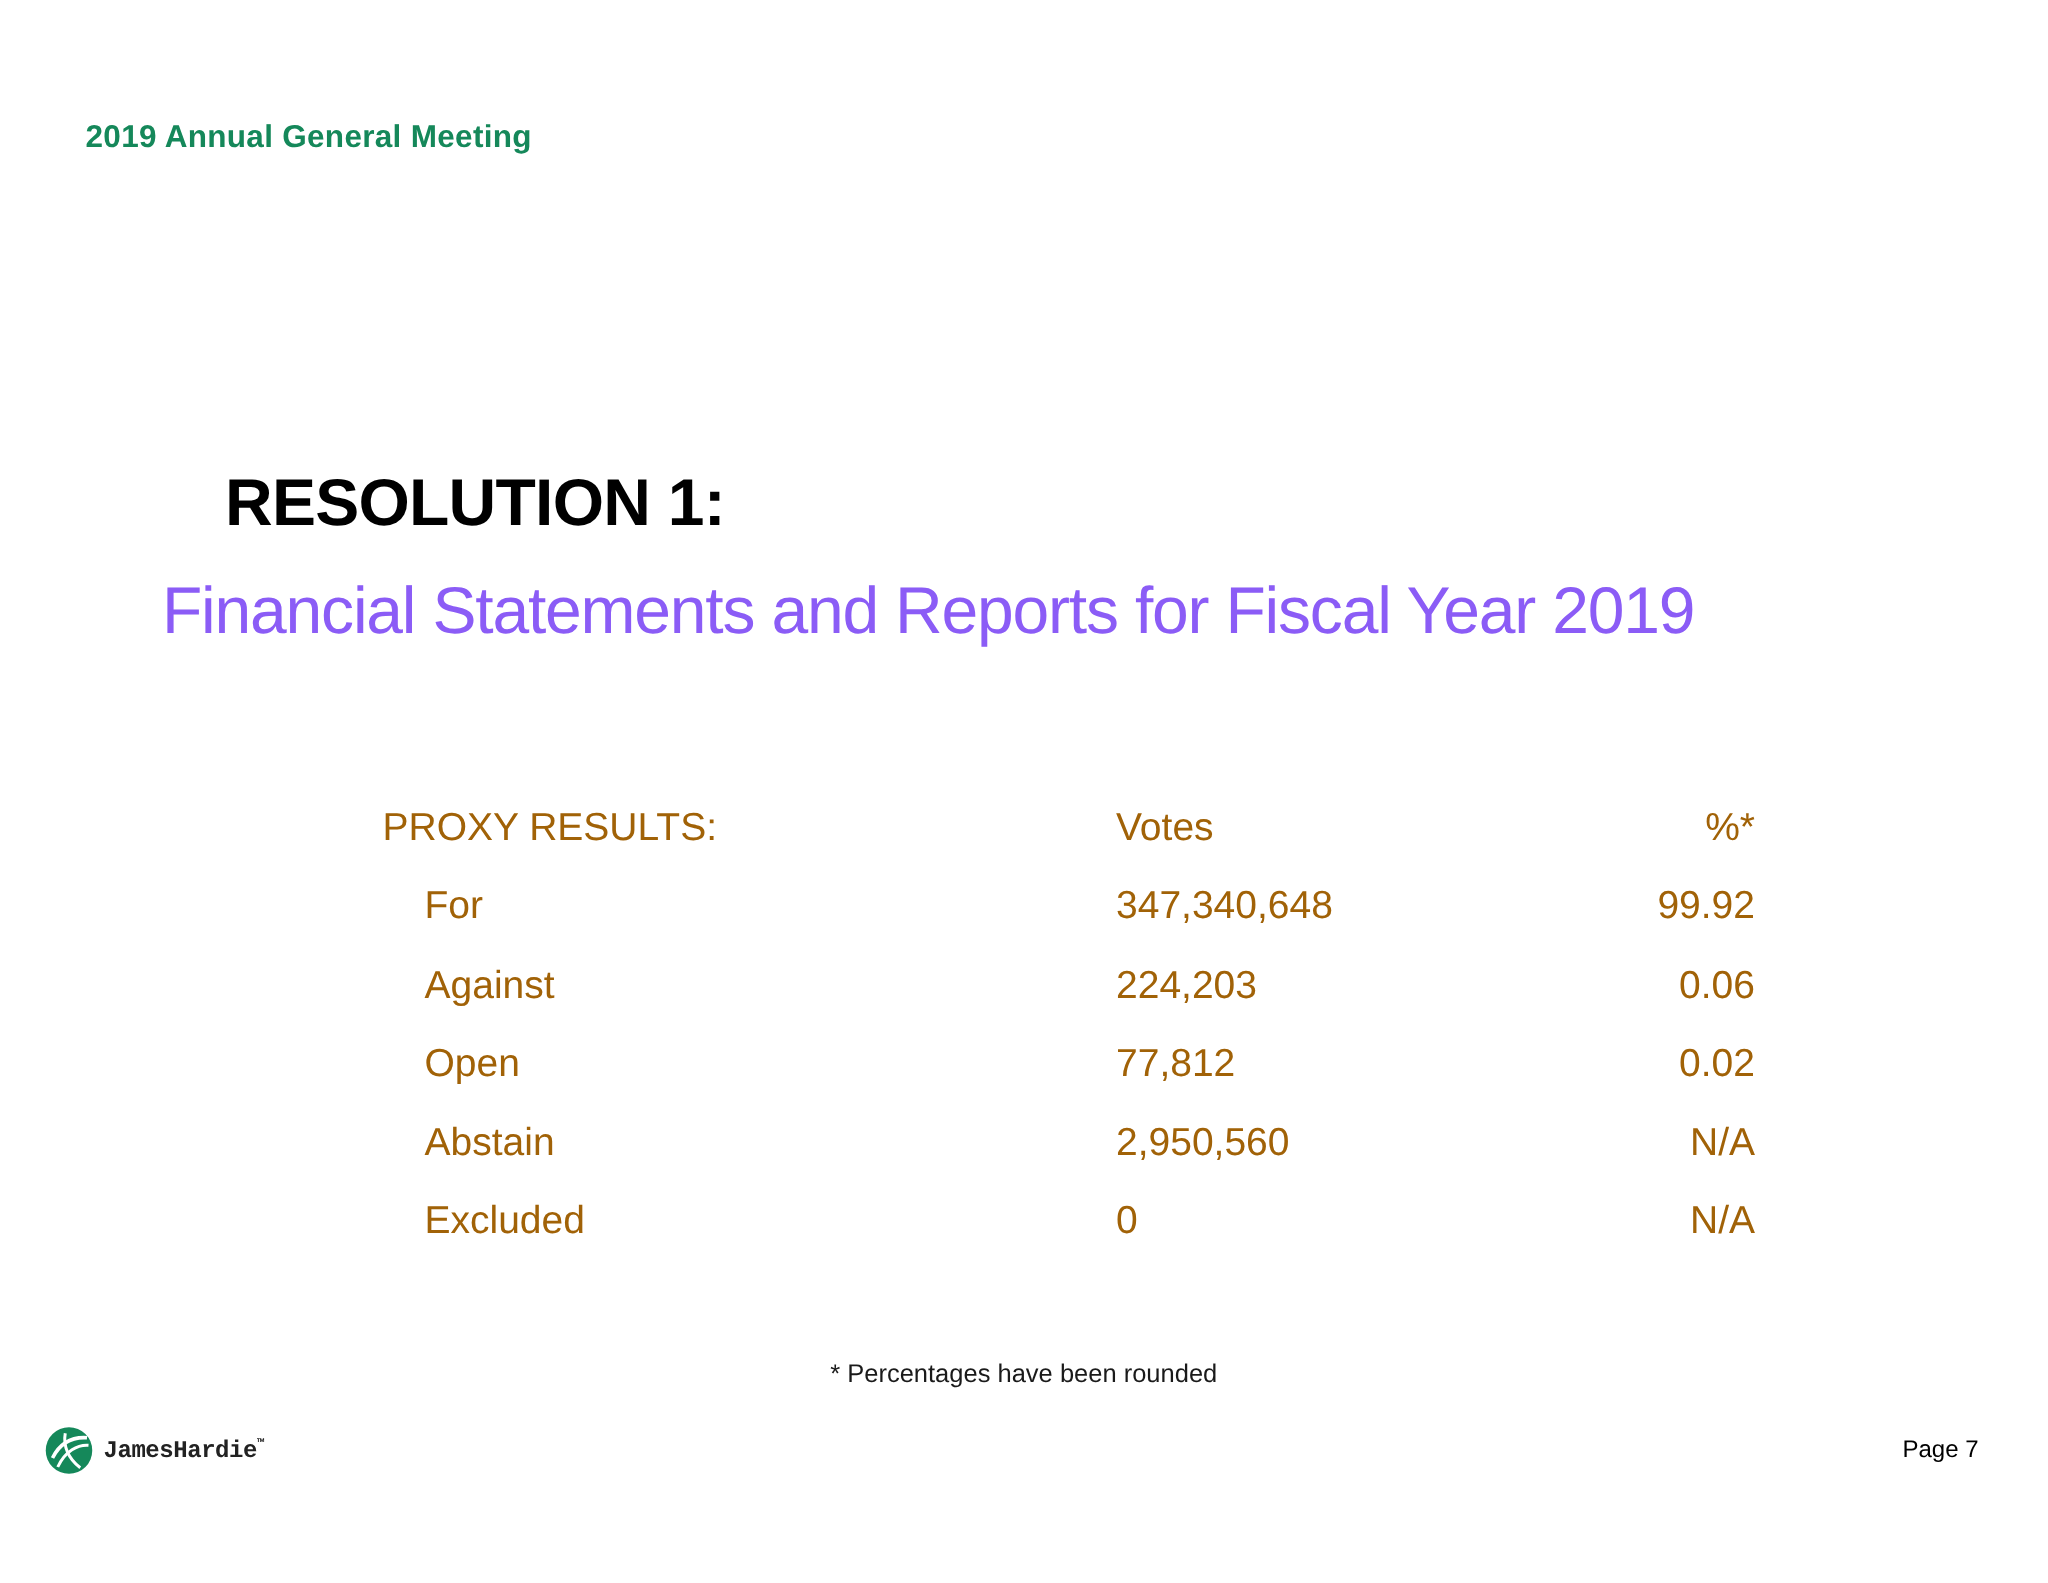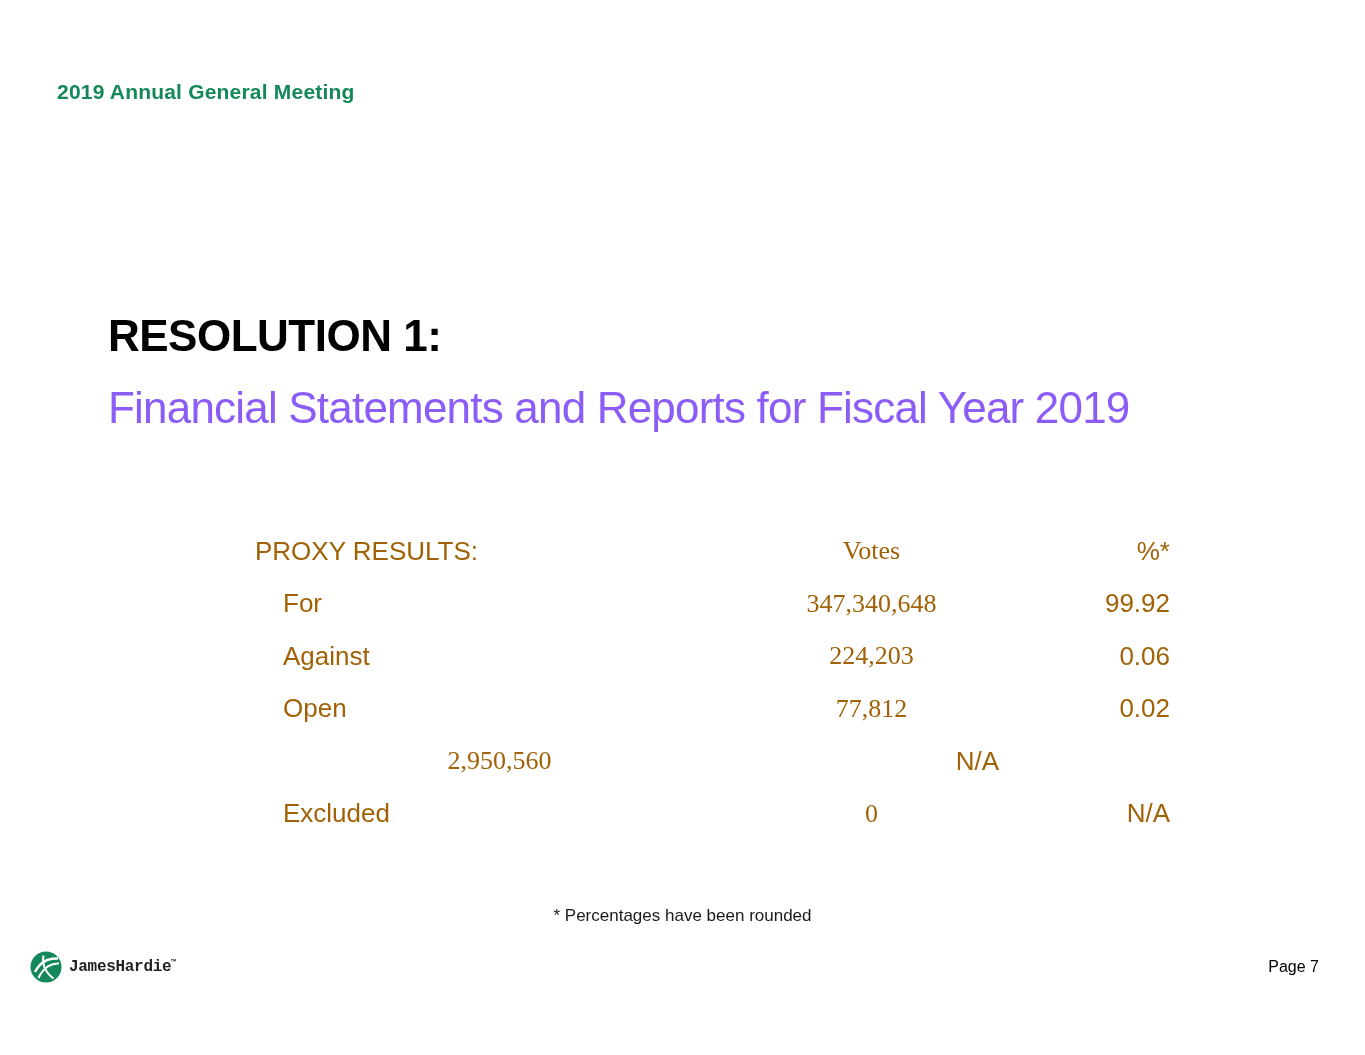--- a/index.html
+++ b/index.html
@@ -22,20 +22,21 @@
     color: #15885A;
   }
 
   .title-block { position: absolute; left: 108px; top: 312px; width: 1160px; }
   .title-line1 {
     font-size: 44px;
     font-weight: bold;
     letter-spacing: -0.5px;
     color: #000;
     line-height: 1.1;
+    margin-left: 42px;
   }
   .title-line2 {
     margin-top: 24px;
     font-size: 44px;
     font-weight: normal;
     letter-spacing: -0.8px;
     color: #8b5cf6;
     line-height: 1.1;
   }
 
@@ -47,21 +48,21 @@
   .trow {
     display: grid;
     grid-template-columns: 489px 255px 171px;
     align-items: center;
     height: 52.5px;
     font-size: 26px;
     color: #a16207;
   }
   .c-label { text-align: left; }
   .trow.tdata .c-label { padding-left: 28px; }
-  .c-votes { text-align: center; font-family: Liberation Serif, serif; }
+  .c-votes { text-align: left; }
   .c-pct { text-align: right; }
 
   .footnote {
     position: absolute;
     left: 0; top: 906px;
     width: 1365px;
     text-align: center;
     font-size: 17px;
     color: #1a1a1a;
   }
@@ -127,20 +128,21 @@
       <div class="c-pct">0.06</div>
     </div>
 
     <div class="trow tdata">
       <div class="c-label">Open</div>
       <div class="c-votes">77,812</div>
       <div class="c-pct">0.02</div>
     </div>
 
     <div class="trow tdata">
+      <div class="c-label">Abstain</div>
       <div class="c-votes">2,950,560</div>
       <div class="c-pct">N/A</div>
     </div>
 
     <div class="trow tdata">
       <div class="c-label">Excluded</div>
       <div class="c-votes">0</div>
       <div class="c-pct">N/A</div>
     </div>
   </div>

